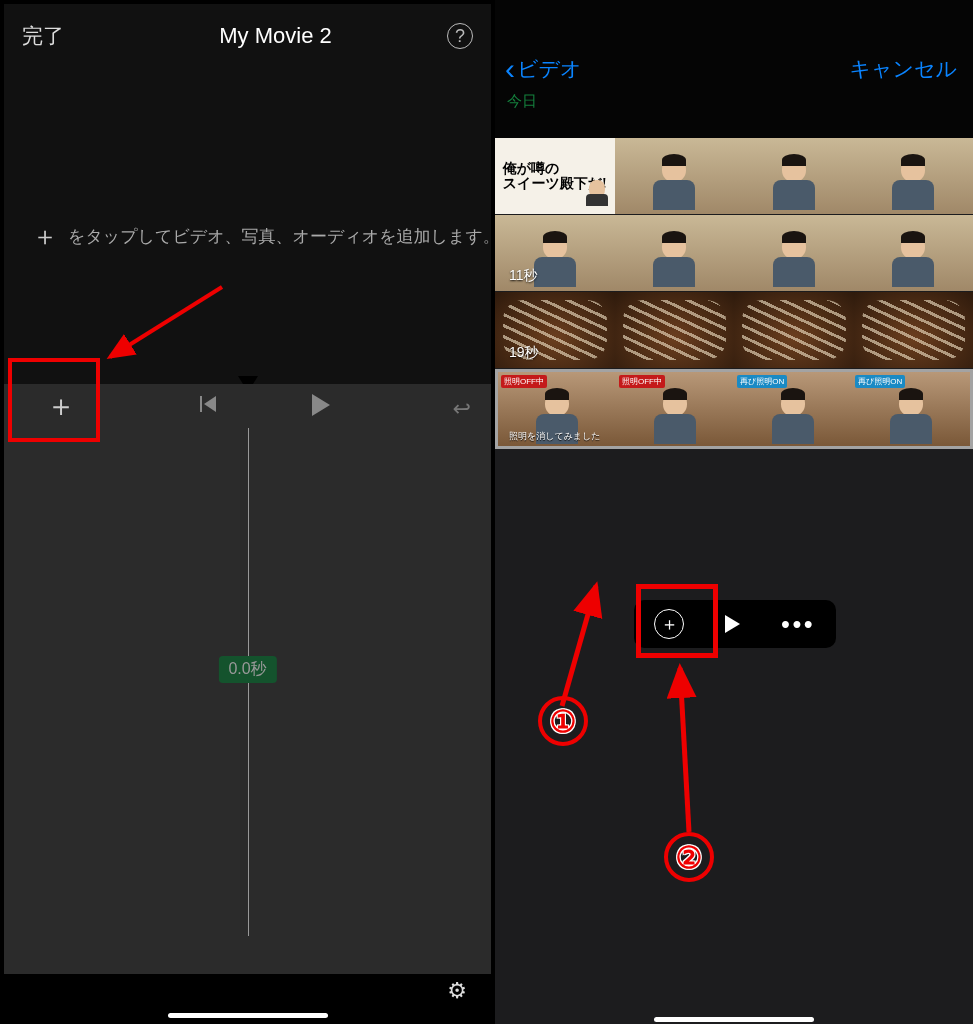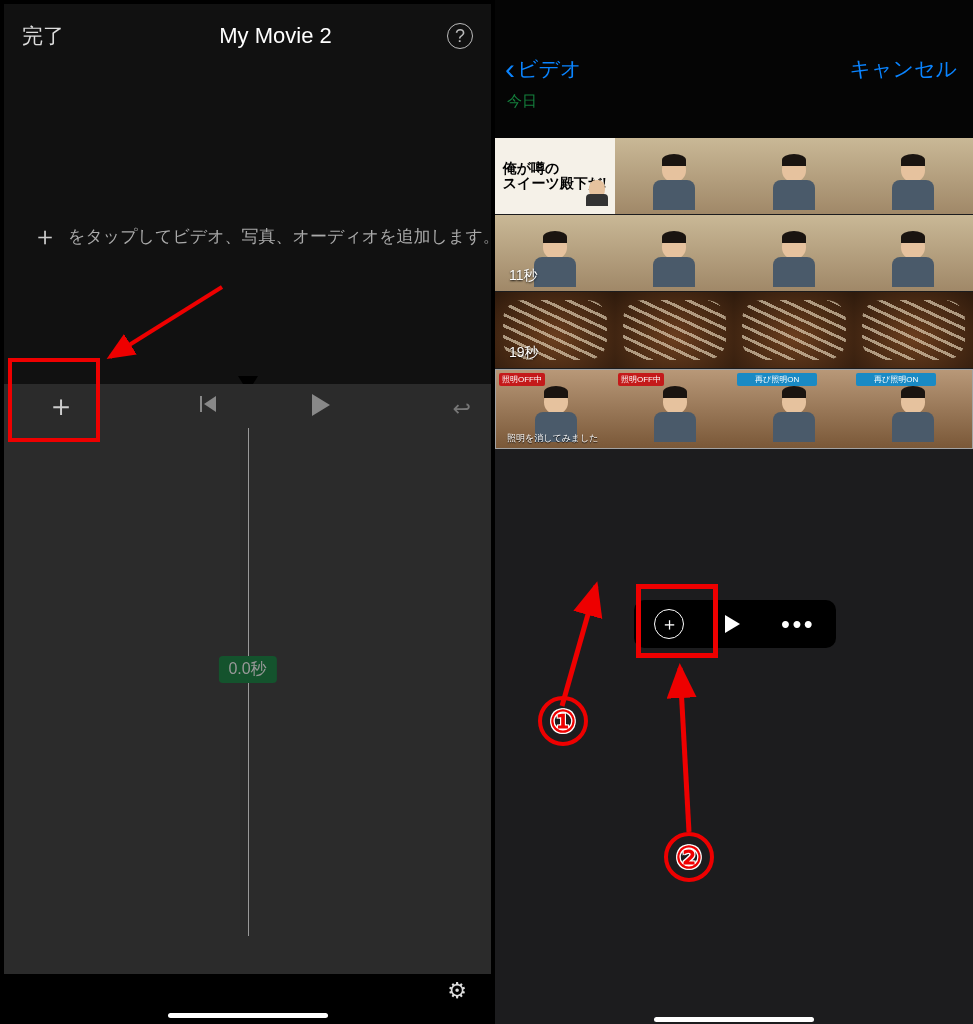--- a/index.html
+++ b/index.html
@@ -192,29 +192,29 @@
   .bg-purple { background:#3a2e1e; }
   .bg-purple .dn { position:absolute; top:8px; left:8px; right:8px; bottom:8px;
     border-radius:50%;
     background: radial-gradient(circle at 40% 35%, #d8c8d8, #a890a8);
   }
   .bg-purple .dn::after { content:""; position:absolute; top:50%; left:50%;
     width:50%; height:50%; transform:translate(-50%,-50%); border-radius:50%;
     background: #f5f0e8; }
 
   
-  .selected-row { border: 1px solid #a3a3a3; background:#000; height: 80px; }
+  .selected-row { border: 3px solid #a3a3a3; background:#000; height: 80px; }
   .selected-row .thumb { background: linear-gradient(#b89878,#7a5838); }
   .tag {
     position:absolute; top:3px; left:3px; background:#c41a1a; color:#fff;
     font-size:8px; padding:1px 3px; border-radius:2px; white-space:nowrap;
   }
   .tag2 {
     position:absolute; top:3px; left:3px; background:#1a8ac4; color:#fff;
-    font-size:8px; padding:1px 18px; border-radius:2px; white-space:nowrap;
+    font-size:8px; padding:1px 3px; border-radius:2px; white-space:nowrap;
   }
   .cap {
     position:absolute; bottom:3px; left:11px; color:#fff;
     font-size:9px; text-shadow:0 1px 1px #000; white-space:nowrap;
   }
 
   .action-bar {
     position: absolute; top: 600px; left: 634px;
     width: 202px; height: 48px; background: #000;
     border-radius: 10px;

